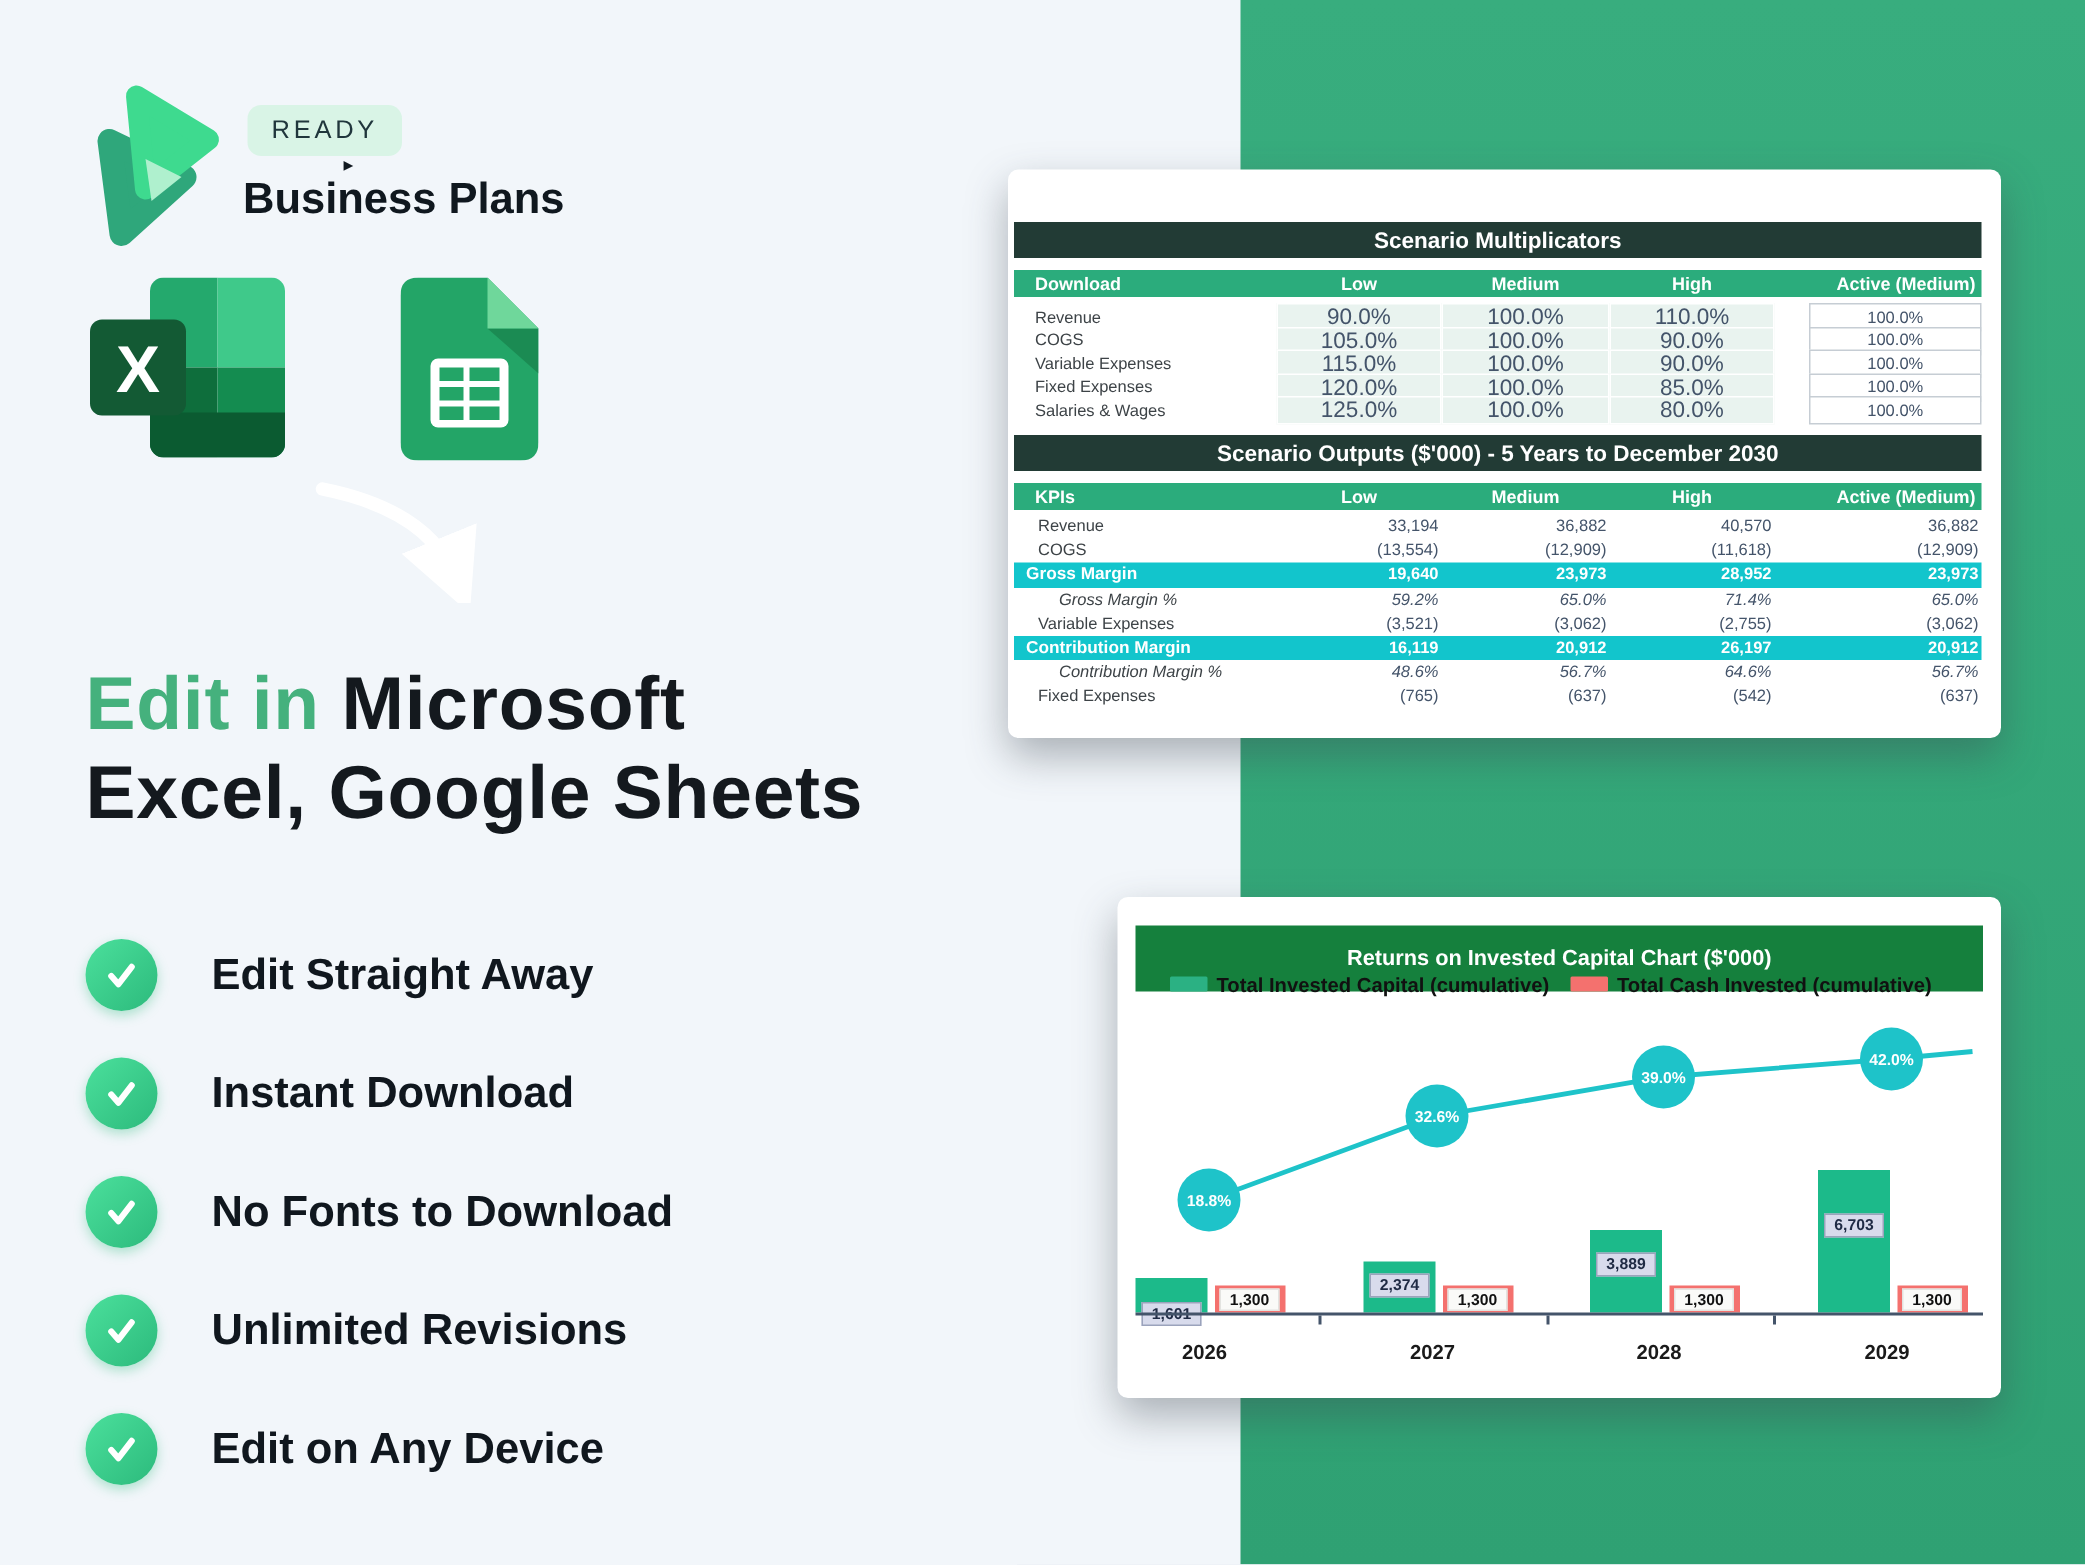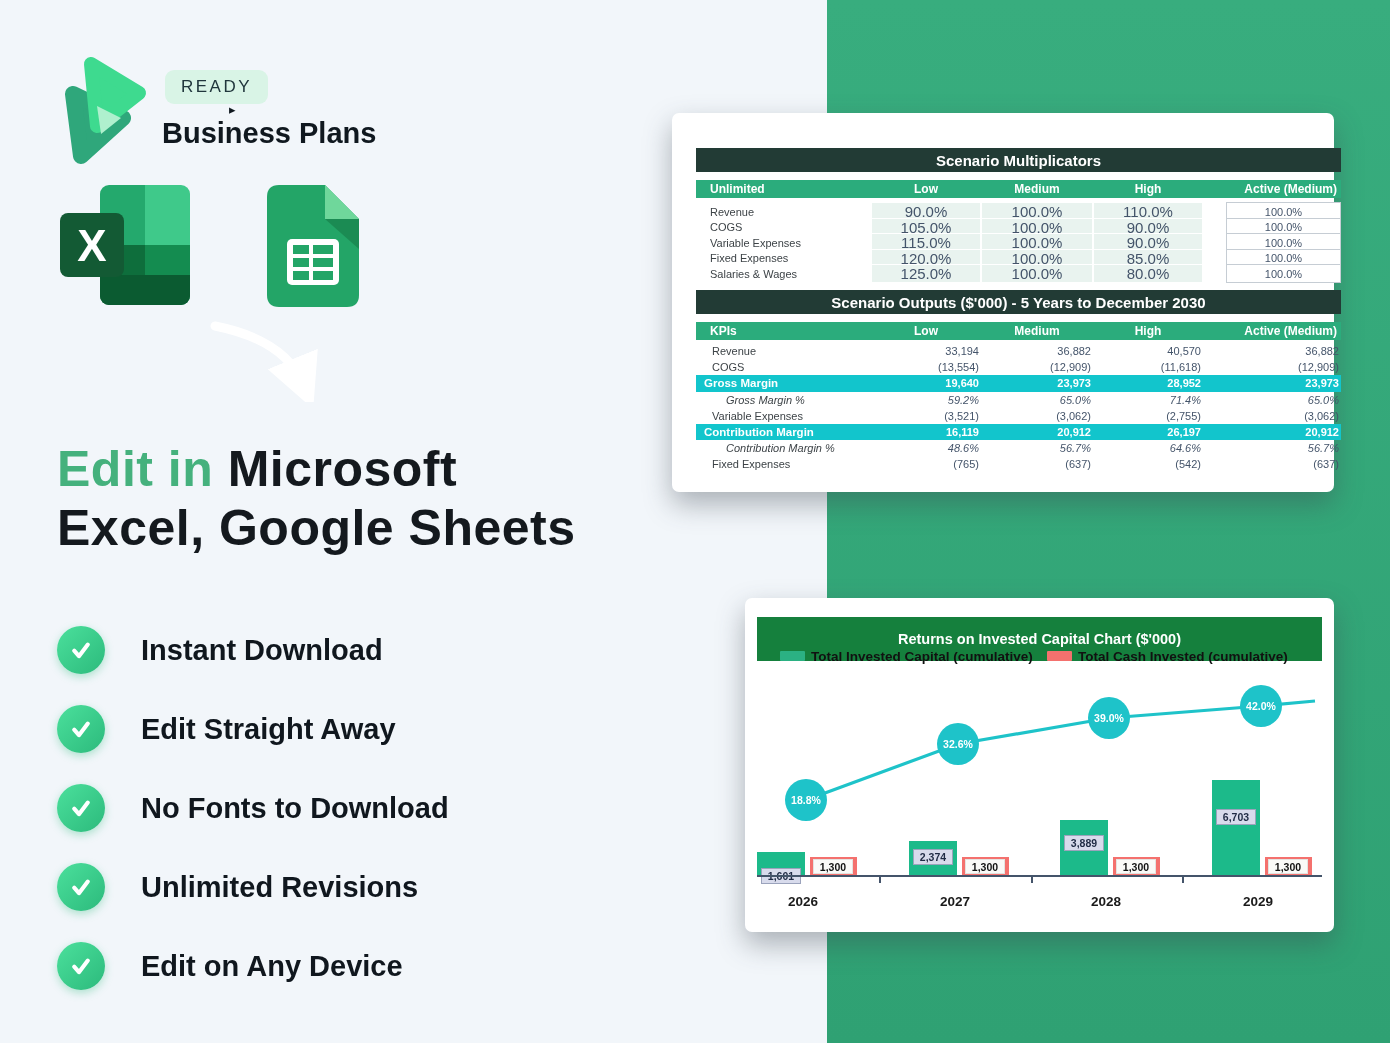--- a/index.html
+++ b/index.html
@@ -37,21 +37,21 @@
     box-shadow:0 3px 8px rgba(44,186,124,0.35); }
   .feature-label { margin-left:36px; font-size:29px; font-weight:700; color:#10171E; }
 
   
   .card { position:absolute; background:#fff; border-radius:7px;
     box-shadow:0 12px 28px rgba(60,70,80,0.40); }
   #card-sheet { left:672px; top:113px; width:662px; height:379px; }
   #card-chart { left:745px; top:598px; width:589px; height:334px; }
 
   
-  .sheet-clip { position:absolute; left:24px; top:0; width:646px; height:357px; overflow:hidden;text-decoration:underline; }
+  .sheet-clip { position:absolute; left:4px; top:0; width:646px; height:357px; overflow:hidden;text-decoration:underline; }
   .dark-header { position:absolute; left:0; width:645px; height:24px; background:#223B35;
     color:#fff; font-weight:bold; font-size:15px; display:flex; align-items:center; justify-content:center; }
   .t-grid { display:grid; grid-template-columns:175px 110px 112px 110px 23px 115px; }
   .green-hrow { position:absolute; left:0; width:645px; height:18px; background:#2BAC7C;
     color:#fff; font-weight:bold; font-size:12px; align-items:center; }
   .gh-label { padding-left:14px; }
   .gh-c { text-align:center; }
   .gh-r { text-align:right; padding-right:4px; }
   .mult-rows { position:absolute; left:0; top:89px; width:645px; }
   .m-row { height:15.5px; align-items:stretch; }
@@ -151,29 +151,29 @@
     <span>Excel, Google Sheets</span>
   </div>
 
   <div class="features">
       <div class="feature-row">
         <div class="check-circle">
           <svg width="30" height="30" viewBox="0 0 44 44">
             <polyline points="12,23 19,31 32,14" fill="none" stroke="#fff" stroke-width="6" stroke-linecap="round" stroke-linejoin="round"></polyline>
           </svg>
         </div>
+        <div class="feature-label">Edit Straight Away</div>
+      </div>
+      <div class="feature-row">
+        <div class="check-circle">
+          <svg width="30" height="30" viewBox="0 0 44 44">
+            <polyline points="12,23 19,31 32,14" fill="none" stroke="#fff" stroke-width="6" stroke-linecap="round" stroke-linejoin="round"></polyline>
+          </svg>
+        </div>
         <div class="feature-label">Instant Download</div>
-      </div>
-      <div class="feature-row">
-        <div class="check-circle">
-          <svg width="30" height="30" viewBox="0 0 44 44">
-            <polyline points="12,23 19,31 32,14" fill="none" stroke="#fff" stroke-width="6" stroke-linecap="round" stroke-linejoin="round"></polyline>
-          </svg>
-        </div>
-        <div class="feature-label">Edit Straight Away</div>
       </div>
       <div class="feature-row">
         <div class="check-circle">
           <svg width="30" height="30" viewBox="0 0 44 44">
             <polyline points="12,23 19,31 32,14" fill="none" stroke="#fff" stroke-width="6" stroke-linecap="round" stroke-linejoin="round"></polyline>
           </svg>
         </div>
         <div class="feature-label">No Fonts to Download</div>
       </div>
       <div class="feature-row">
@@ -193,21 +193,21 @@
         <div class="feature-label">Edit on Any Device</div>
       </div>
     </div>
 
   <div class="card" id="card-sheet">
     <div class="sheet-clip">
 
       <div class="dark-header" style="top:35px;">Scenario Multiplicators</div>
 
       <div class="green-hrow t-grid" style="top:67px;">
-        <div class="gh-label">Unlimited</div>
+        <div class="gh-label">Download</div>
         <div class="gh-c">Low</div>
         <div class="gh-c">Medium</div>
         <div class="gh-c">High</div>
         <div></div>
         <div class="gh-r">Active (Medium)</div>
       </div>
 
       <div class="mult-rows" id="mult-rows">
           <div class="m-row t-grid">
             <div class="m-label">Revenue</div>

